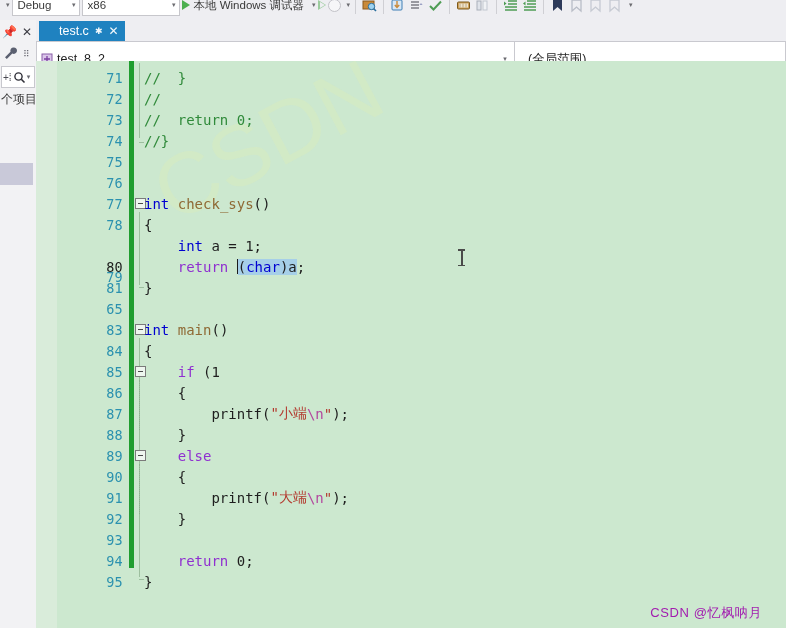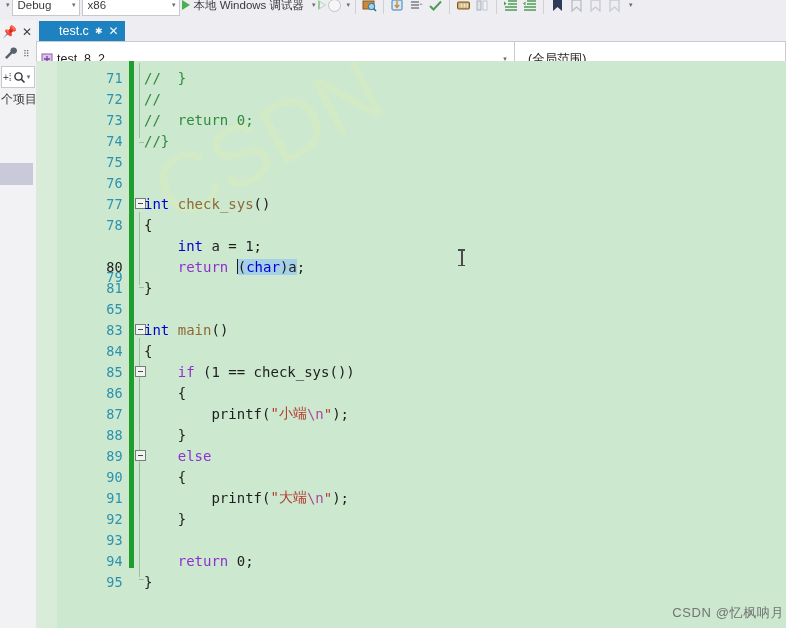--- a/index.html
+++ b/index.html
@@ -167,22 +167,22 @@
     pointer-events:none;
   }
   #ibeam:before,#ibeam:after{
     content:"";position:absolute;left:0;width:7px;height:1.5px;background:#4a4a4a;
   }
   #ibeam:before{top:0;}
   #ibeam:after{bottom:0;}
   #ibeam i{position:absolute;left:3px;top:1px;width:1.5px;height:15px;background:#4a4a4a;display:block;}
   
   #wm{
-    position:absolute;right:2px;bottom:6px;
-    font-size:13px;color:#737373;letter-spacing:.6px;
+    position:absolute;right:24px;bottom:6px;
+    font-size:13px;color:#a21caf;letter-spacing:.6px;
     font-family:"Liberation Sans",sans-serif;white-space:nowrap;
   }
   #wm-big{
     position:absolute;left:110px;top:30px;
     font-size:86px;color:rgba(225,240,180,.30);
     font-family:"Liberation Sans",sans-serif;
     transform:rotate(-28deg);pointer-events:none;white-space:nowrap;
   }
 </style>
 </head>
@@ -439,21 +439,21 @@
       <div class="code" style="top: 90px; left: 10px;"></div>
       <div class="code" style="top: 111px; left: 10px;"></div>
       <div class="code" style="top: 132px; left: 10px;"><span class="kw">int</span><span class="pl"> </span><span class="fn">check_sys</span><span class="pl">()</span></div>
       <div class="code" style="top: 153px; left: 10px;"><span class="pl">{</span></div>
       <div class="code" style="top: 174px; left: 43.72px;"><span class="kw">int</span><span class="pl"> a = </span><span class="num">1</span><span class="pl">;</span></div>
       <div class="code" style="top: 195px; left: 43.72px;"><span class="kwp">return</span><span class="pl"> </span><span class="caretbar"></span><span class="sel pl">(</span><span class="sel kw">char</span><span class="sel pl">)a</span><span class="pl">;</span></div>
       <div class="code" style="top: 216px; left: 10px;"><span class="pl">}</span></div>
       <div class="code" style="top: 237px; left: 10px;"></div>
       <div class="code" style="top: 258px; left: 10px;"><span class="kw">int</span><span class="pl"> </span><span class="fn">main</span><span class="pl">()</span></div>
       <div class="code" style="top: 279px; left: 10px;"><span class="pl">{</span></div>
-      <div class="code" style="top: 300px; left: 43.72px;"><span class="kwp">if</span><span class="pl"> (</span><span class="num">1</span><span class="pl"> == check_sys())</span></div>
+      <div class="code" style="top: 300px; left: 43.72px;"><span class="kwp">if</span><span class="pl"> (</span><span class="num">1</span></div>
       <div class="code" style="top: 321px; left: 43.72px;"><span class="pl">{</span></div>
       <div class="code" style="top: 342px; left: 77.44px;"><span class="pl">printf(</span><span class="str">"小端</span><span class="esc">\n</span><span class="str">"</span><span class="pl">);</span></div>
       <div class="code" style="top: 363px; left: 43.72px;"><span class="pl">}</span></div>
       <div class="code" style="top: 384px; left: 43.72px;"><span class="kwp">else</span></div>
       <div class="code" style="top: 405px; left: 43.72px;"><span class="pl">{</span></div>
       <div class="code" style="top: 426px; left: 77.44px;"><span class="pl">printf(</span><span class="str">"大端</span><span class="esc">\n</span><span class="str">"</span><span class="pl">);</span></div>
       <div class="code" style="top: 447px; left: 43.72px;"><span class="pl">}</span></div>
       <div class="code" style="top: 468px; left: 10px;"></div>
       <div class="code" style="top: 489px; left: 43.72px;"><span class="kwp">return</span><span class="pl"> </span><span class="num">0</span><span class="pl">;</span></div>
       <div class="code" style="top: 510px; left: 10px;"><span class="pl">}</span></div>

